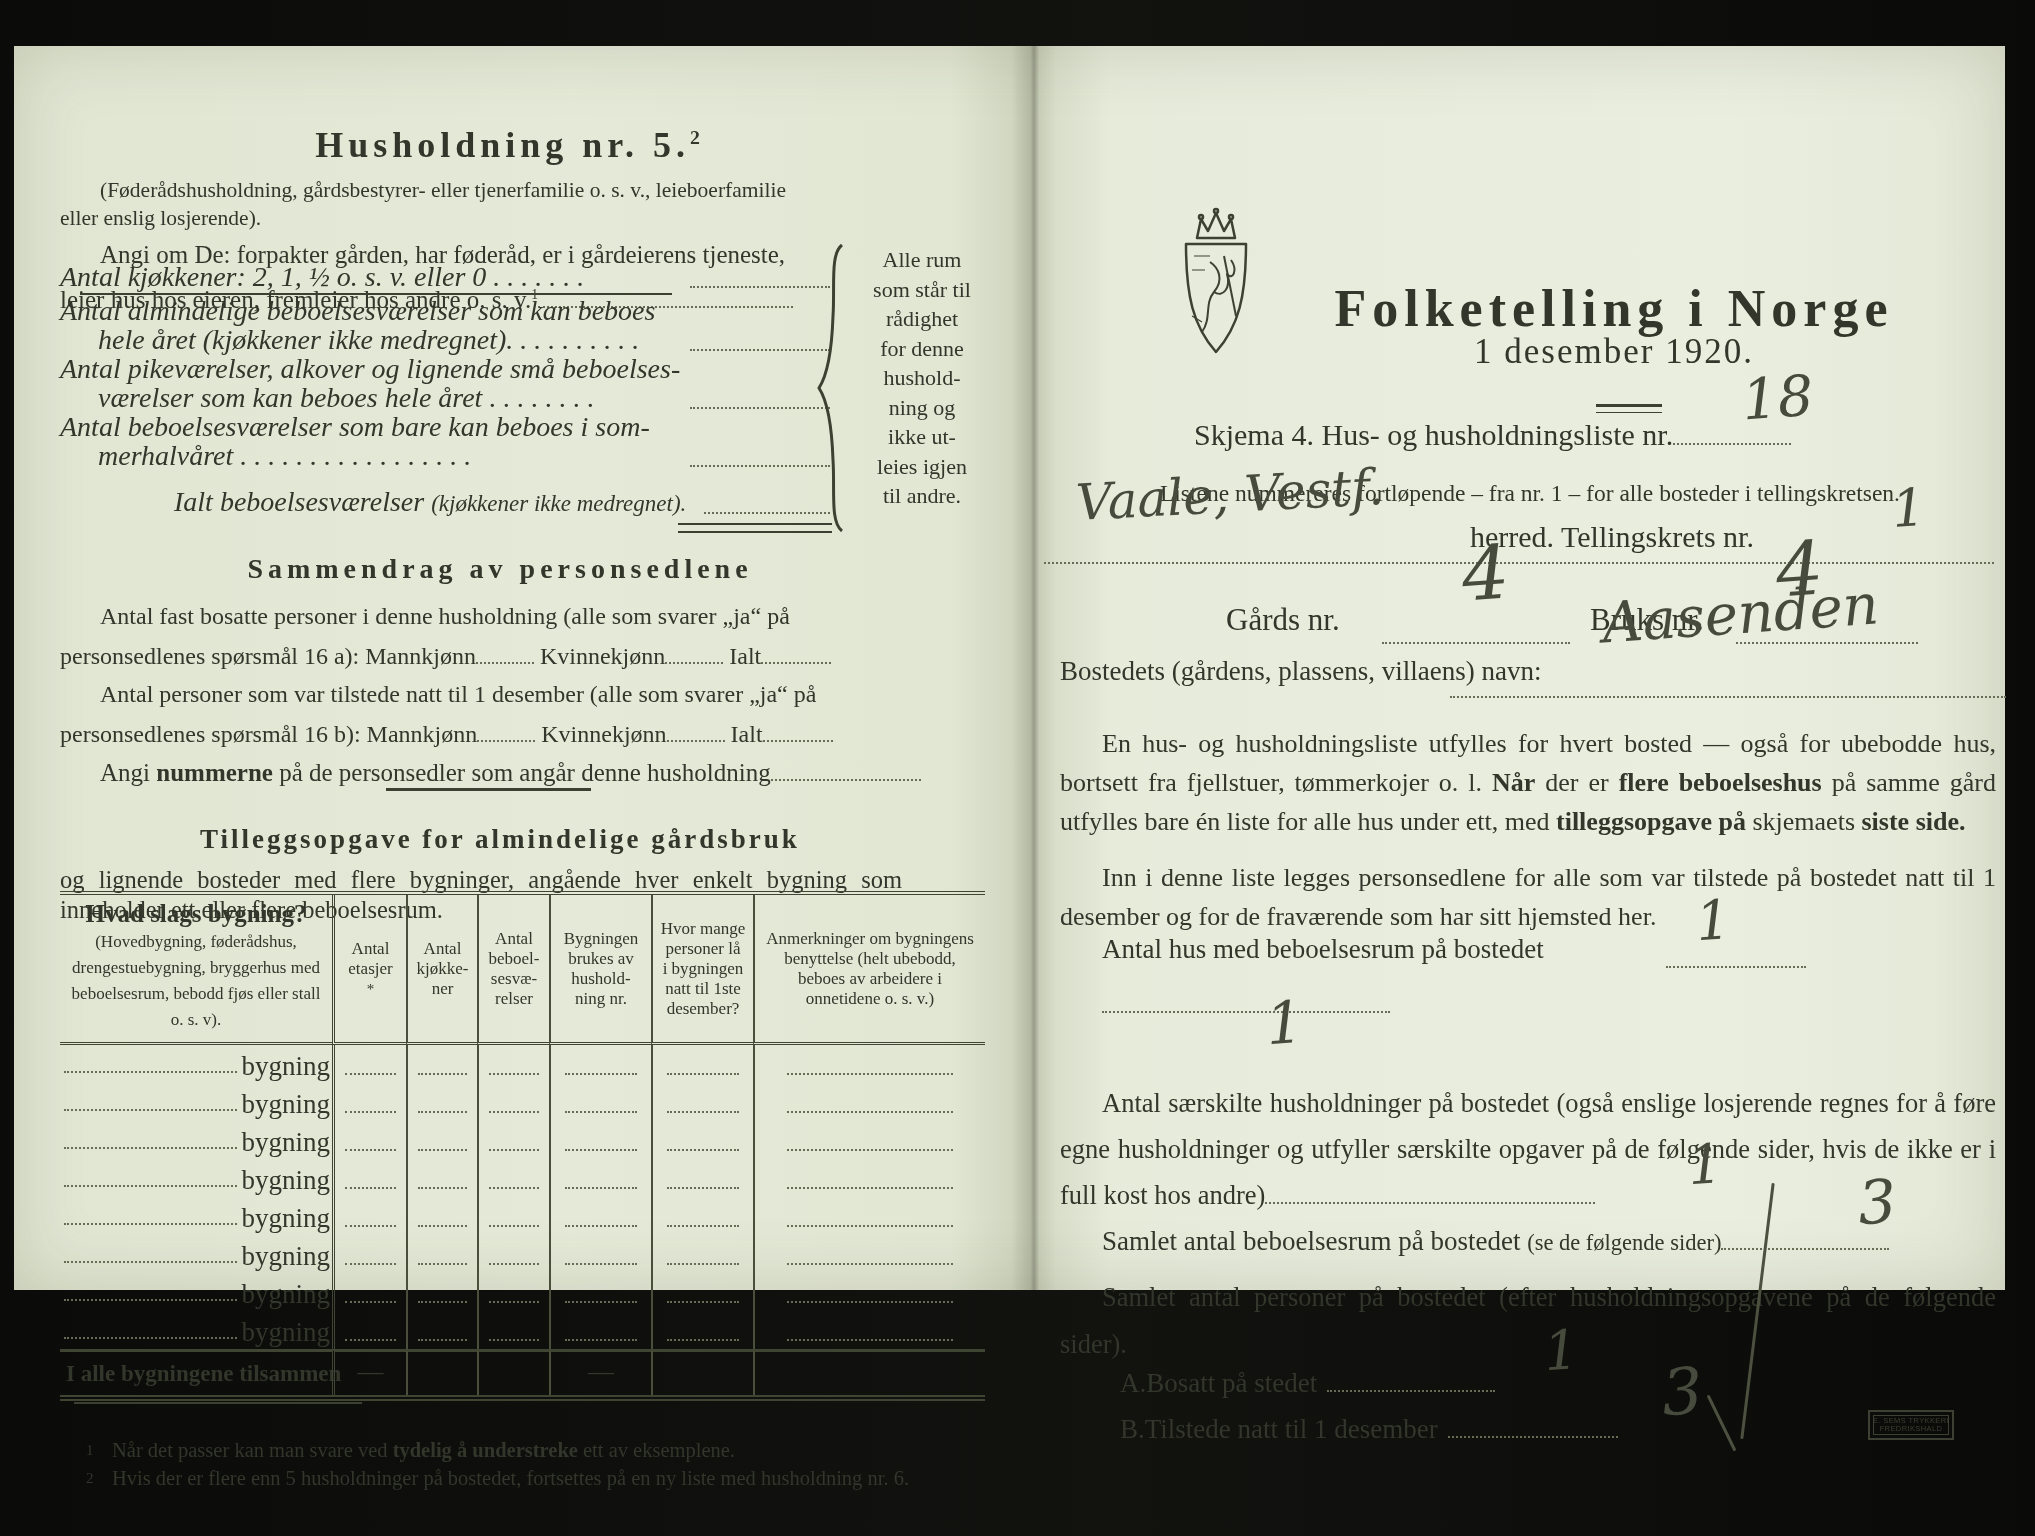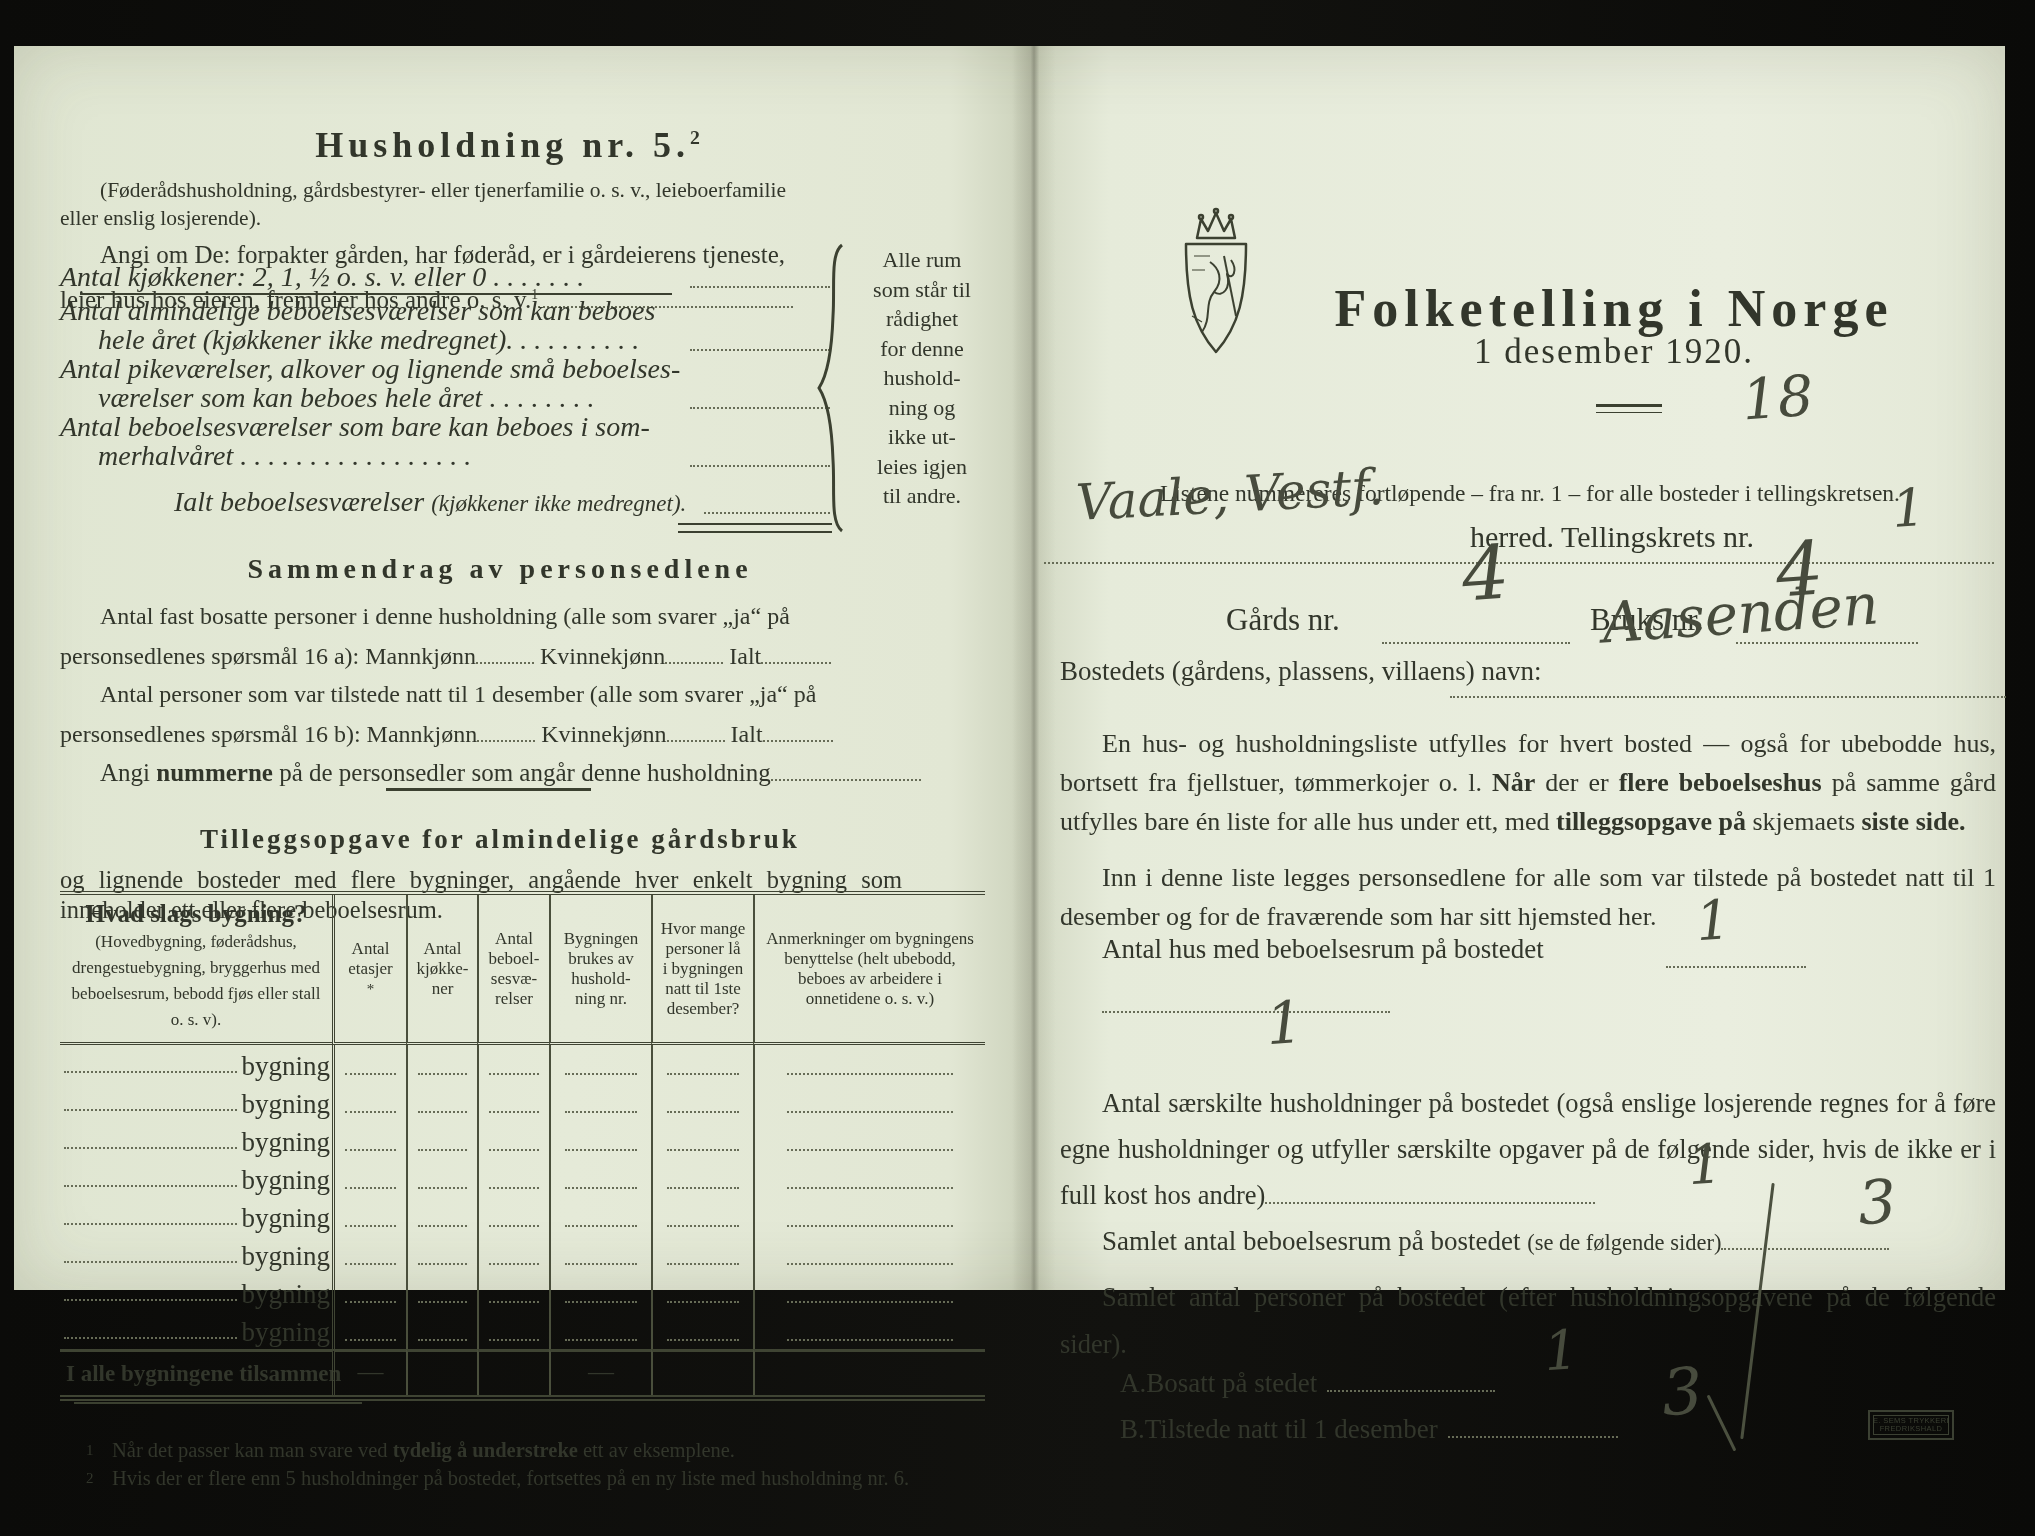--- a/index.html
+++ b/index.html
@@ -388,20 +388,21 @@
           <path d="M42,88 C51,94 59,84 55,70 C61,77 66,66 59,56" stroke-width="2"></path>
           <path d="M52,52 L64,112" stroke-width="2"></path>
           <path d="M22,52 L38,52 M20,66 L33,66 M20,112 L30,118" stroke-width="1.2"></path>
         </g>
       </svg>
 
       <h1 class="t rp-title">Folketelling i Norge</h1>
       <div class="t rp-date">1 desember 1920.</div>
       <div class="divider"></div>
 
+      <div class="t skjema"><span>Skjema 4.  Hus- og husholdningsliste nr.</span><span class="di" style="width:118px"></span></div>
       <div class="hw" style="left:1728px;top:324px;font-size:56px">18</div>
 
       <div class="t listene">Listene nummereres fortløpende – fra nr. 1 – for alle bosteder i tellingskretsen.</div>
 
       <div class="hw" style="left:1062px;top:424px;font-size:50px;transform:rotate(-3deg)">Vaale, Vestf.</div>
       <div class="t herred">herred.  Tellingskrets nr.</div>
       <div class="hw" style="left:1878px;top:436px;font-size:52px">1</div>
       <div class="dl" style="left:1030px;top:514px;width:950px"></div>
 
       <div class="t gards" style="left:1212px;top:556px">Gårds nr.</div>

